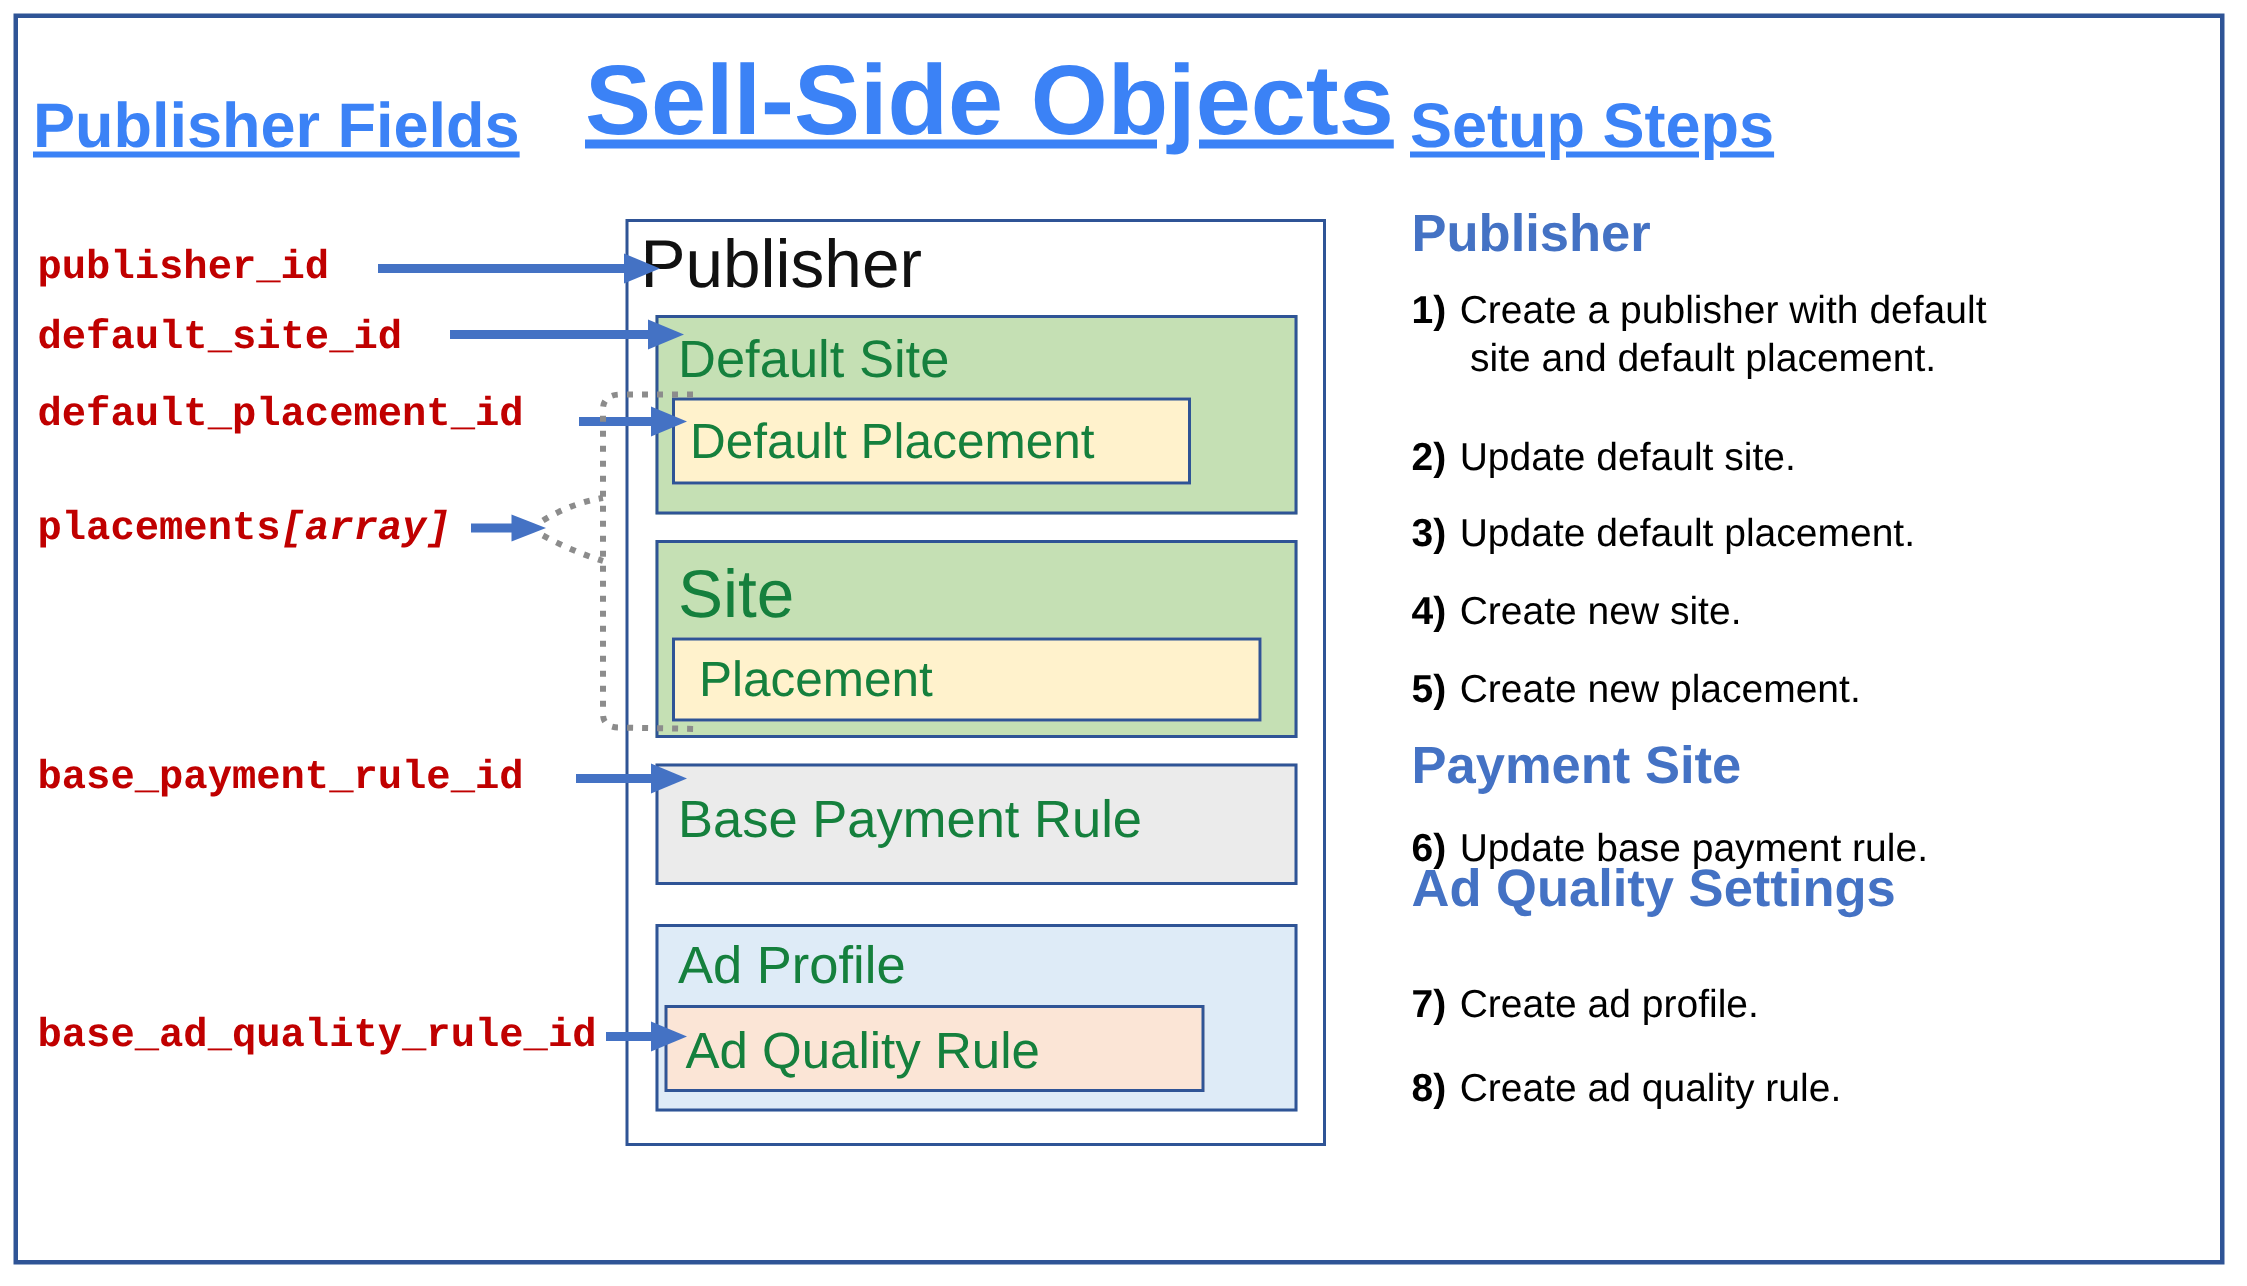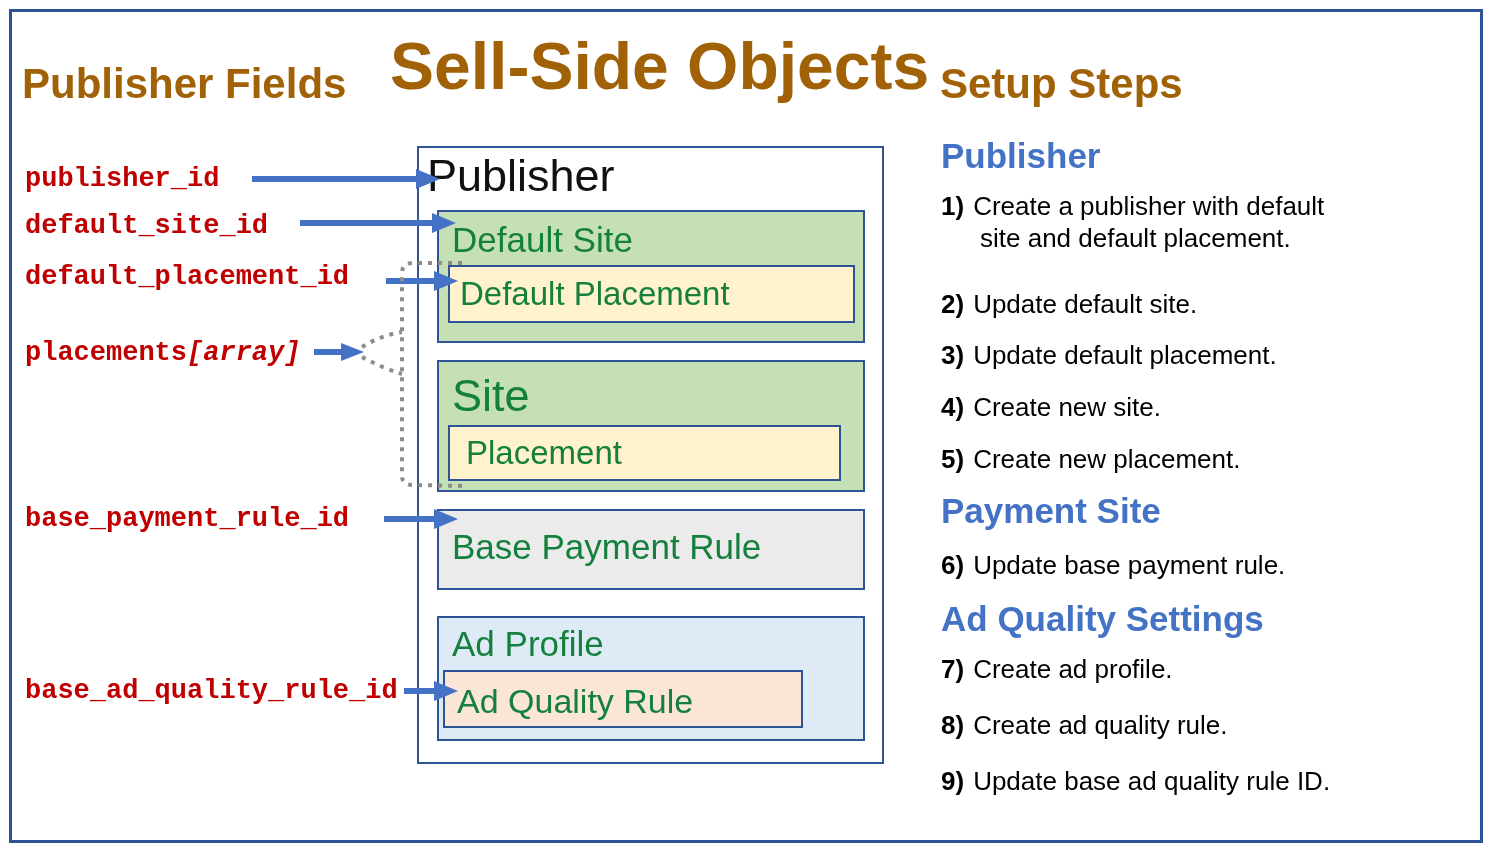--- a/index.html
+++ b/index.html
@@ -18,42 +18,42 @@
   html,body{margin:0;padding:0;background:#fff;}
   #canvas{
     position:relative;width:1498px;height:857px;background:#ffffff;
     font-family:"Liberation Sans",sans-serif;color:var(--text_black);
     overflow:hidden;
   }
   .frame{
     position:absolute;left:9px;top:9px;width:1474px;height:834px;
     border:3px solid var(--border_blue);box-sizing:border-box;
   }
-  .title{position:absolute;font-weight:bold;color:#a16207;white-space:nowrap;}
+  .title{position:absolute;font-weight:bold;color:#3b82f6;white-space:nowrap;text-decoration:underline;}
   .title-left{left:22px;top:60px;font-size:42px;}
   .title-center{left:390px;top:28px;width:500px;text-align:right;font-size:66px;}
   .title-right{left:940px;top:60px;font-size:42px;}
 
   .field{
     position:absolute;left:25px;
     font-family:"Liberation Mono",monospace;font-weight:bold;
     font-size:27px;line-height:28px;color:var(--field_red);white-space:nowrap;
     z-index:2;
   }
   .field .suffix{font-style:italic;}
 
   .obox{position:absolute;border:2px solid var(--border_blue);box-sizing:border-box;z-index:1;}
   .obox .olabel{position:absolute;white-space:nowrap;color:#15803d;}
 
   #publisher-box{left:417px;top:146px;width:467px;height:618px;background:#fff;}
   #publisher-label{position:absolute;left:427px;top:150px;font-size:45px;font-weight:400;z-index:2;}
 
   #default-site-box{left:437px;top:210px;width:428px;height:133px;background:var(--site_green);}
   #default-site-label{left:13px;top:8px;font-size:35px;}
-  #default-placement-box{left:448px;top:265px;width:407px;height:58px;background:var(--placement_yellow);}
+  #default-placement-box{left:448px;top:265px;width:346px;height:58px;background:var(--placement_yellow);}
   #default-placement-label{left:10px;top:8px;font-size:33px;}
 
   #site-box{left:437px;top:360px;width:428px;height:132px;background:var(--site_green);}
   #site-label{left:13px;top:8px;font-size:45px;}
   #placement-box{left:448px;top:425px;width:393px;height:56px;background:var(--placement_yellow);}
   #placement-label{left:16px;top:7px;font-size:33px;}
 
   #payment-box{left:437px;top:509px;width:428px;height:81px;background:var(--payment_gray);}
   #payment-label{left:13px;top:16px;font-size:35px;}
 
@@ -177,24 +177,21 @@
   </div>
   <div class="step" style="top:444px">
     <span class="num">5)</span><span>Create new placement.</span>
   </div>
 
   <div class="steps-heading" style="top:491px">Payment Site</div>
   <div class="step" style="top:550px">
     <span class="num">6)</span><span>Update base payment rule.</span>
   </div>
 
-  <div class="steps-heading" style="top:599px">Ad Quality Settings</div>
+  <div class="steps-heading" style="top:573px">Ad Quality Settings</div>
   <div class="step" style="top:654px">
     <span class="num">7)</span><span>Create ad profile.</span>
   </div>
   <div class="step" style="top:710px">
     <span class="num">8)</span><span>Create ad quality rule.</span>
   </div>
-  <div class="step" style="top:766px">
-    <span class="num">9)</span><span>Update base ad quality rule ID.</span>
-  </div>
 
 </div>
 
 </body></html>

